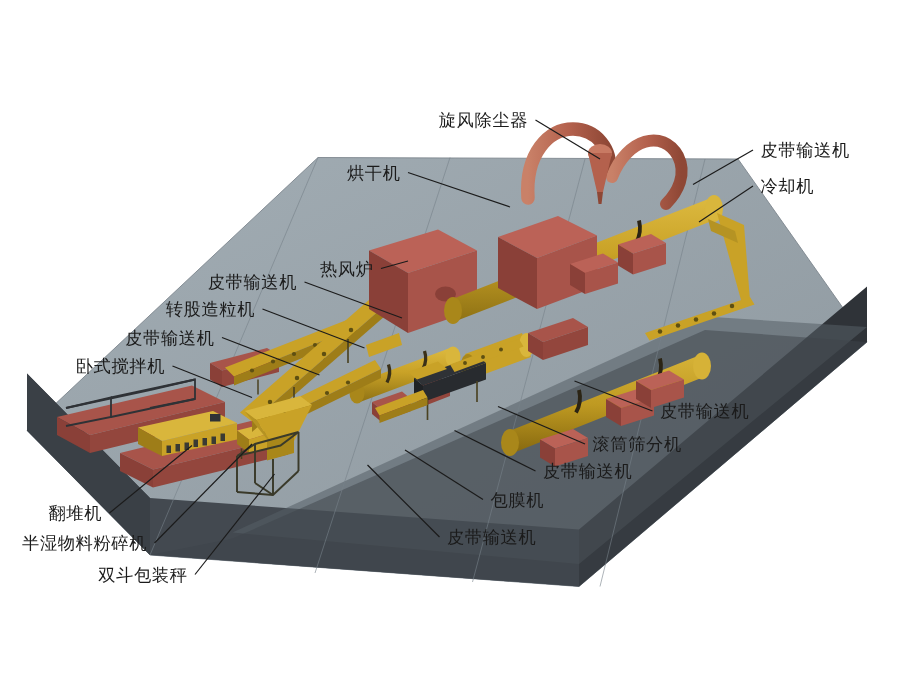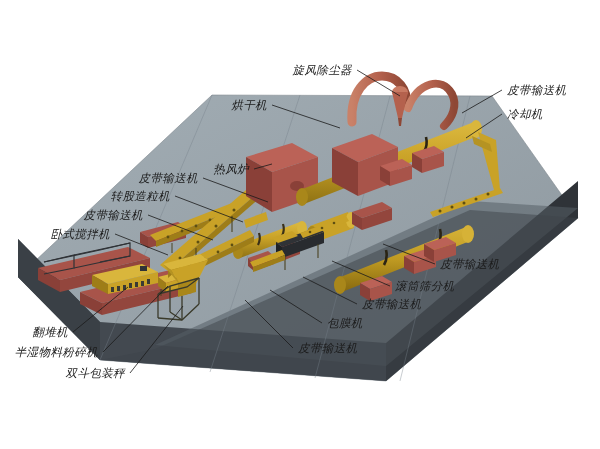--- a/index.html
+++ b/index.html
@@ -3,21 +3,21 @@
 <meta charset="utf-8">
 <style>
   html,body{margin:0;padding:0;}
   body{
     width:600px;height:449px;
     background:#ffffff;
     font-family:"DejaVu Sans","Liberation Sans",sans-serif;
     overflow:hidden;
     position:relative;
   }
-  #stage{position:absolute;left:0;top:0;width:600px;height:329px;font-style:italic;}
+  #stage{position:absolute;left:0;top:10px;width:600px;height:329px;}
   svg{display:block;}
   .lbl{
     font-family:"DejaVu Sans","Liberation Sans",sans-serif;
     font-size:11.5px;
     fill:#1b1b1b;
     letter-spacing:0.4px;
   }
   .lbl.r{text-anchor:end;}
   .lbl.l{text-anchor:start;}
   .leader{stroke:#1b1b1b;stroke-width:0.8;fill:none;}

